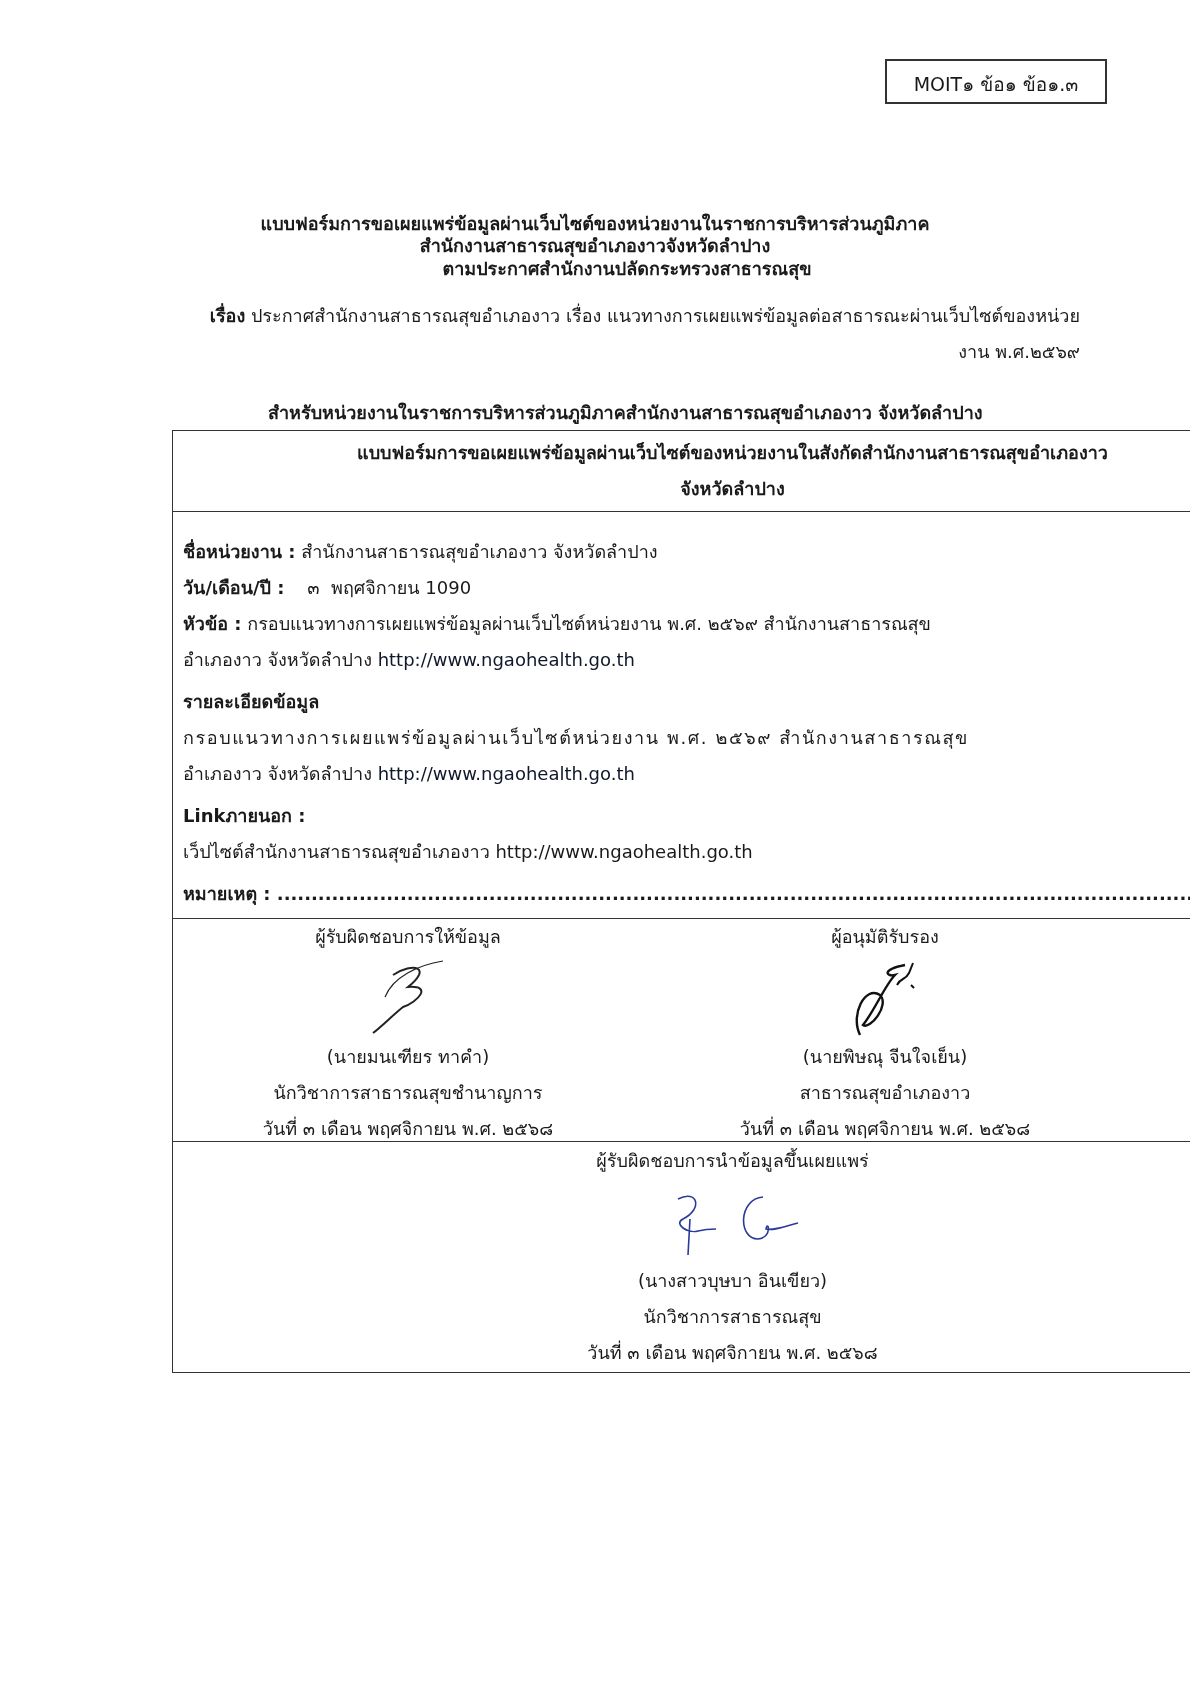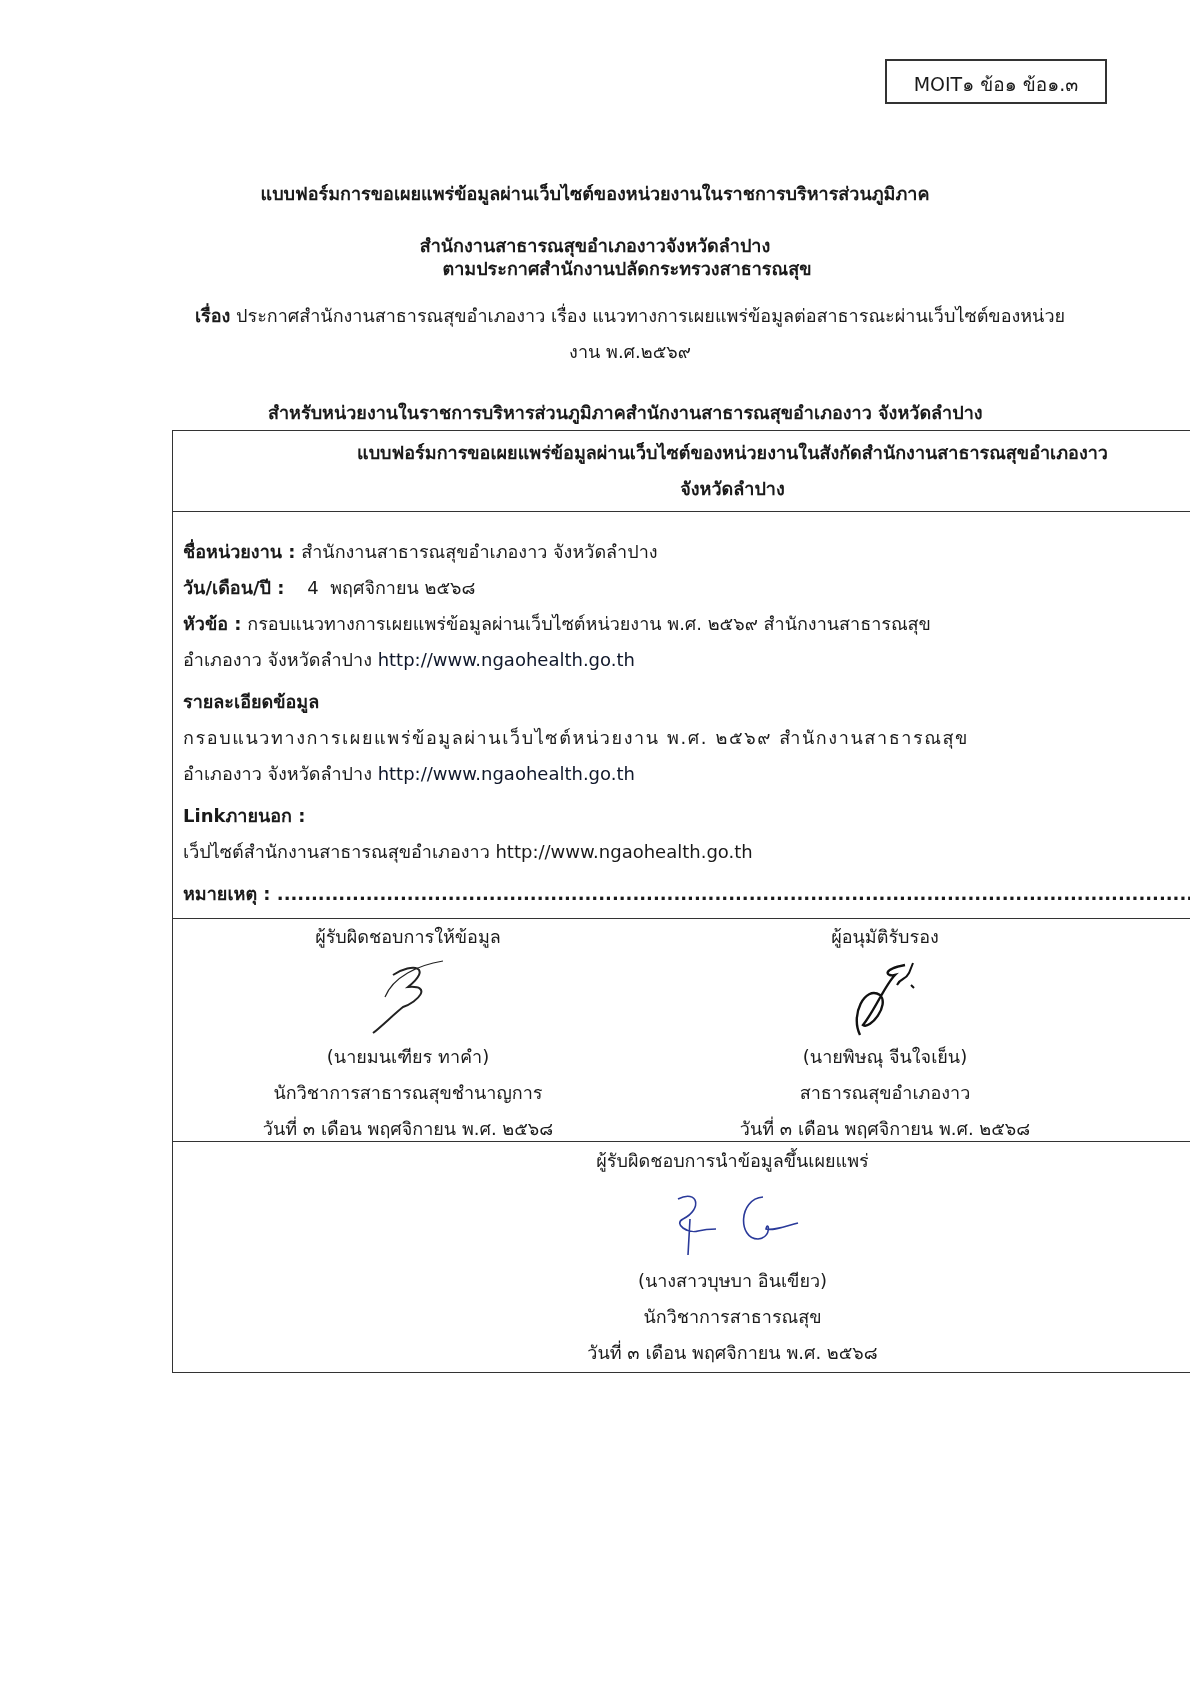--- a/index.html
+++ b/index.html
@@ -29,45 +29,45 @@
   .pub-cell { height:226px; text-align:center; line-height:36px; position:relative; }
   .dots { letter-spacing:0; }
 </style>
 </head>
 <body>
 
 <div class="moit">
   <span>MOIT๑ ข้อ๑ ข้อ๑.๓</span>
 </div>
 
-<div class="center h-bold" style="top:179px;">แบบฟอร์มการขอเผยแพร่ข้อมูลผ่านเว็บไซต์ของหน่วยงานในราชการบริหารส่วนภูมิภาค</div>
+<div class="center h-bold" style="top:209px;">แบบฟอร์มการขอเผยแพร่ข้อมูลผ่านเว็บไซต์ของหน่วยงานในราชการบริหารส่วนภูมิภาค</div>
 <div class="center h-bold" style="top:231px;">สำนักงานสาธารณสุขอำเภองาวจังหวัดลำปาง</div>
 <div class="center h-bold" style="top:254px;padding-left:32px;">ตามประกาศสำนักงานปลัดกระทรวงสาธารณสุข</div>
 
-<div class="subject" style="top:298px;">
+<div class="subject" style="top:298px;text-align:right;">
   <b>เรื่อง</b><span> ประกาศสำนักงานสาธารณสุขอำเภองาว เรื่อง แนวทางการเผยแพร่ข้อมูลต่อสาธารณะผ่านเว็บไซต์ของหน่วยงาน พ.ศ.๒๕๖๙</span>
 </div>
 
 <div class="for-unit">สำหรับหน่วยงานในราชการบริหารส่วนภูมิภาคสำนักงานสาธารณสุขอำเภองาว  จังหวัดลำปาง</div>
 
 <table class="form">
   <tbody>
       <tr>
     <td class="form-title">
       <div>แบบฟอร์มการขอเผยแพร่ข้อมูลผ่านเว็บไซต์ของหน่วยงานในสังกัดสำนักงานสาธารณสุขอำเภองาว</div>
       <div>จังหวัดลำปาง</div>
     </td>
   </tr>
   <tr>
     <td class="details">
       <div class="row">
         <span class="lbl">ชื่อหน่วยงาน :</span><span> สำนักงานสาธารณสุขอำเภองาว  จังหวัดลำปาง</span>
       </div>
       <div class="row">
-        <span class="lbl">วัน/เดือน/ปี  :</span><span style="white-space:pre">    4  พฤศจิกายน ๒๕๖๘</span>
+        <span class="lbl">วัน/เดือน/ปี  :</span><span style="white-space:pre">    ๓  พฤศจิกายน 1090</span>
       </div>
       <div class="row">
         <span class="lbl">หัวข้อ :</span><span> กรอบแนวทางการเผยแพร่ข้อมูลผ่านเว็บไซต์หน่วยงาน พ.ศ. ๒๕๖๙ สำนักงานสาธารณสุข</span><br>
         <span>อำเภองาว  จังหวัดลำปาง </span><span class="link">http://www.ngaohealth.go.th</span>
       </div>
       <div class="row gap">
         <span class="lbl">รายละเอียดข้อมูล</span>
       </div>
       <div class="row">
         <span style="letter-spacing:1.6px">กรอบแนวทางการเผยแพร่ข้อมูลผ่านเว็บไซต์หน่วยงาน พ.ศ. ๒๕๖๙ สำนักงานสาธารณสุข</span><br>

